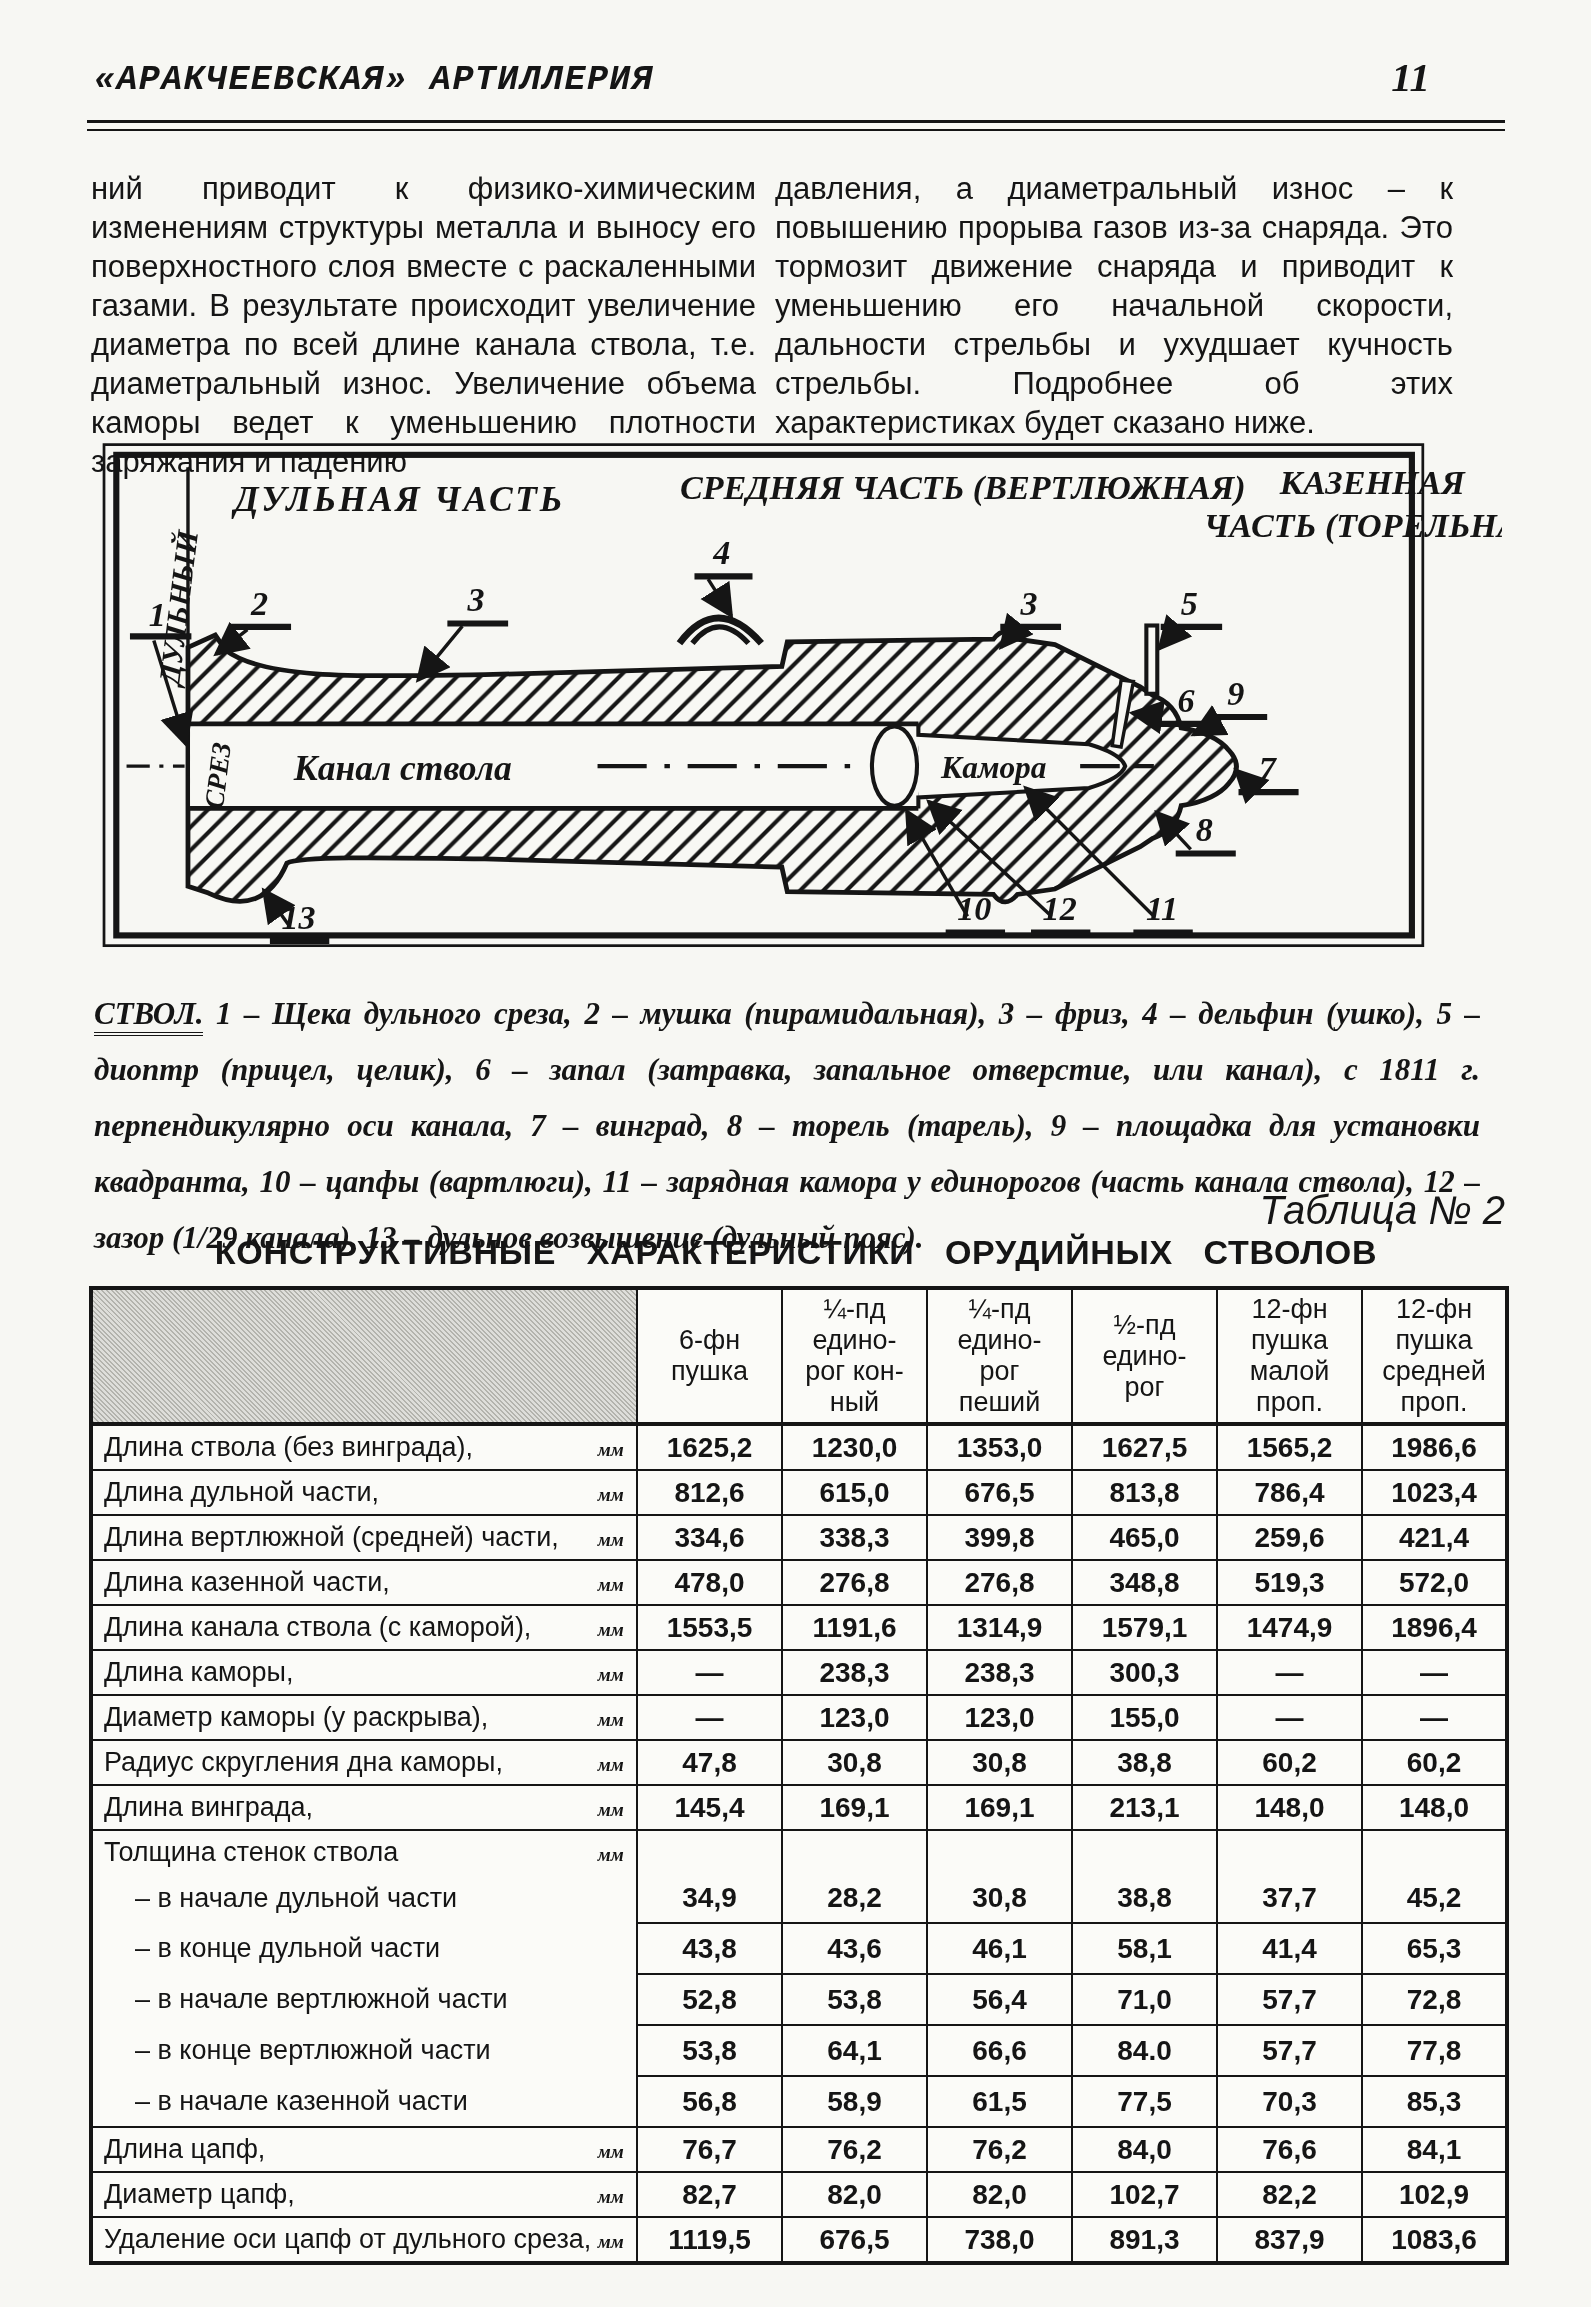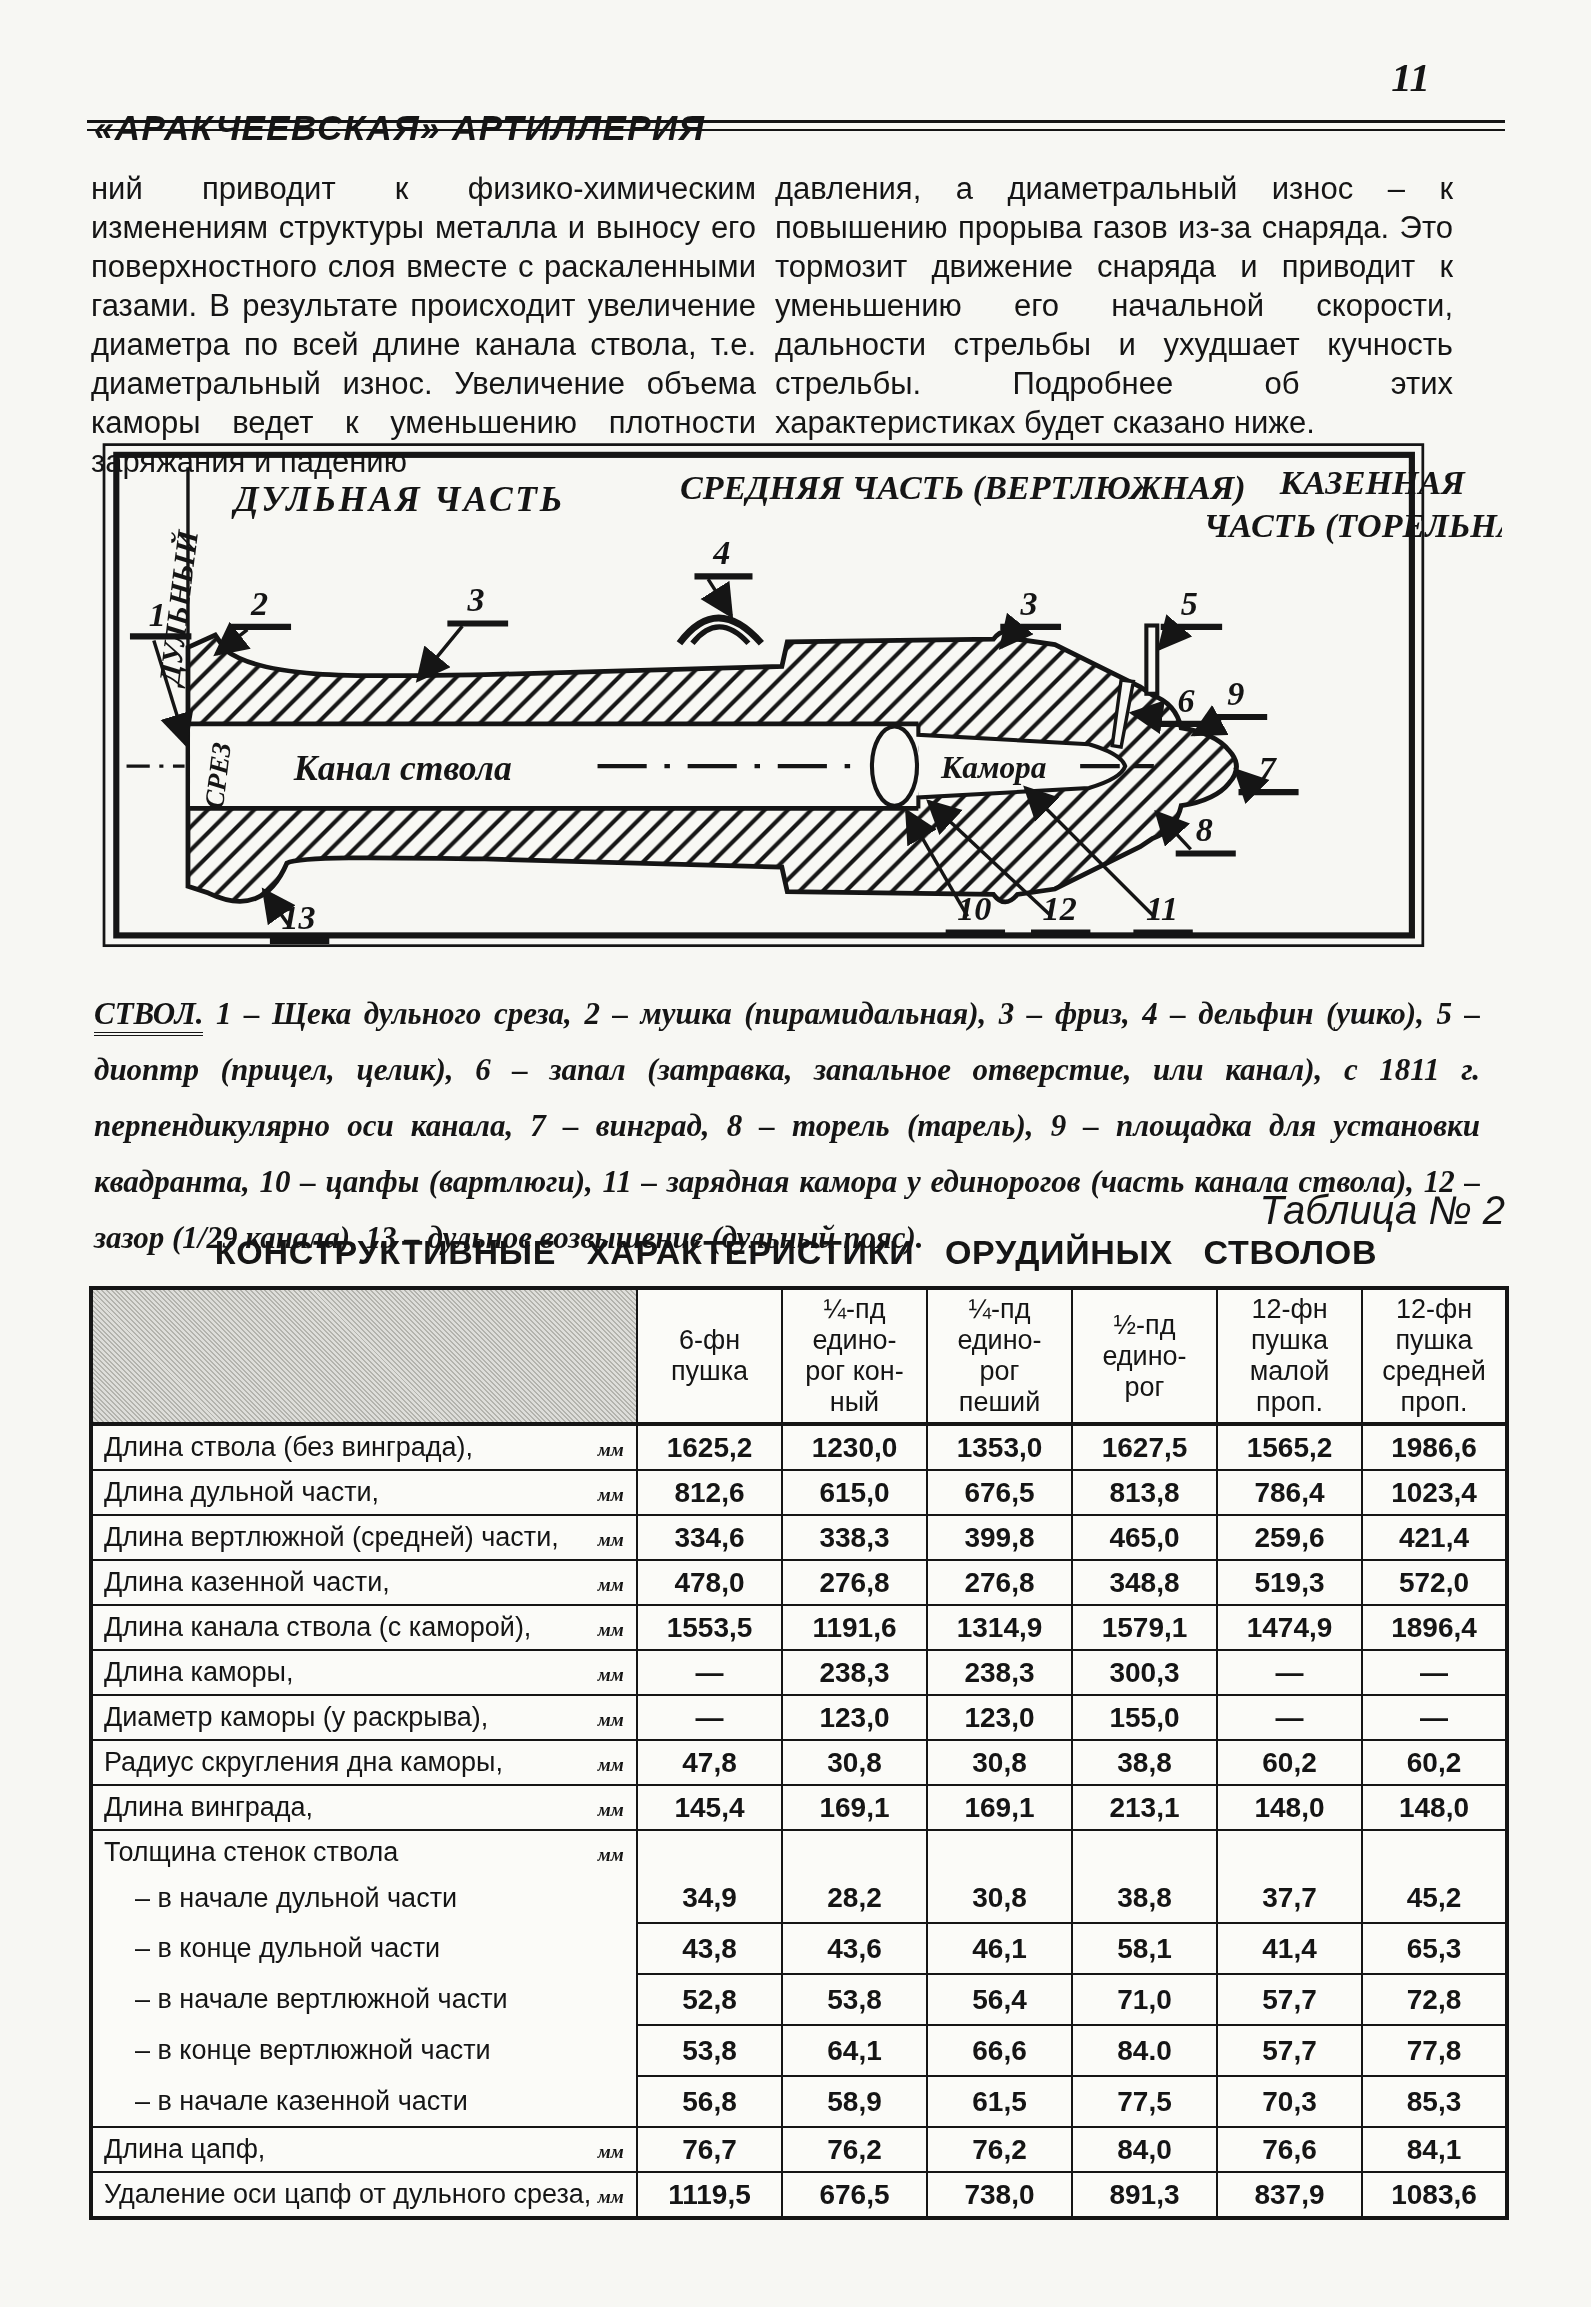--- a/index.html
+++ b/index.html
@@ -1,19 +1,19 @@
 <!DOCTYPE html>
 <html style="font-size:11px"><head>
 <meta charset="utf-8">
 <style>
   html,body{margin:0;padding:0;background:#f6f6f2;}
   .page{position:relative;width:1591px;height:2307px;background:#f7f7f3;color:#151515;
         font-family:"Liberation Sans",sans-serif;overflow:hidden;}
-  .hdr-title{position:absolute;left:94px;top:60px;font-family:Liberation Sans, sans-serif;
-        font-weight:bold;font-style:italic;font-size:35px;letter-spacing:1.4px;margin-top:48px;}
+  .hdr-title{position:absolute;left:94px;top:60px;font-family:Liberation Mono, monospace;
+        font-weight:bold;font-style:italic;font-size:35px;letter-spacing:1.4px;}
   .page-num{position:absolute;right:161px;top:53px;font-family:"Liberation Serif",serif;
         font-weight:bold;font-style:italic;font-size:41px;}
   .hdr-rule{position:absolute;left:87px;top:120px;width:1418px;height:5.5px;
         border-top:3.4px solid #151515;border-bottom:2.7px solid #151515;}
   .bodycol{position:absolute;top:169px;font-size:31px;line-height:39px;text-align:justify;}
   .col-left{left:91px;width:665px;}
   .col-right{left:775px;width:678px;}
   .figwrap{position:absolute;left:89px;top:441px;width:1413px;height:511px;}
   .caption{position:absolute;left:94px;top:986px;width:1386px;font-family:"Liberation Serif",serif;
         font-weight:bold;font-style:italic;font-size:31px;line-height:56px;text-align:justify;}
@@ -436,20 +436,34 @@
           <td class="val">76,7</td>
           <td class="val">76,2</td>
           <td class="val">76,2</td>
           <td class="val">84,0</td>
           <td class="val">76,6</td>
           <td class="val">84,1</td>
         </tr>
         <tr>
           <td class="lbl">
             <span class="inner">
+              <span>Диаметр цапф,</span>
+              <span class="unit">мм</span>
+            </span>
+          </td>
+          <td class="val">82,7</td>
+          <td class="val">82,0</td>
+          <td class="val">82,0</td>
+          <td class="val">102,7</td>
+          <td class="val">82,2</td>
+          <td class="val">102,9</td>
+        </tr>
+        <tr>
+          <td class="lbl">
+            <span class="inner">
               <span>Удаление оси цапф от дульного среза,</span>
               <span class="unit">мм</span>
             </span>
           </td>
           <td class="val">1119,5</td>
           <td class="val">676,5</td>
           <td class="val">738,0</td>
           <td class="val">891,3</td>
           <td class="val">837,9</td>
           <td class="val">1083,6</td>

